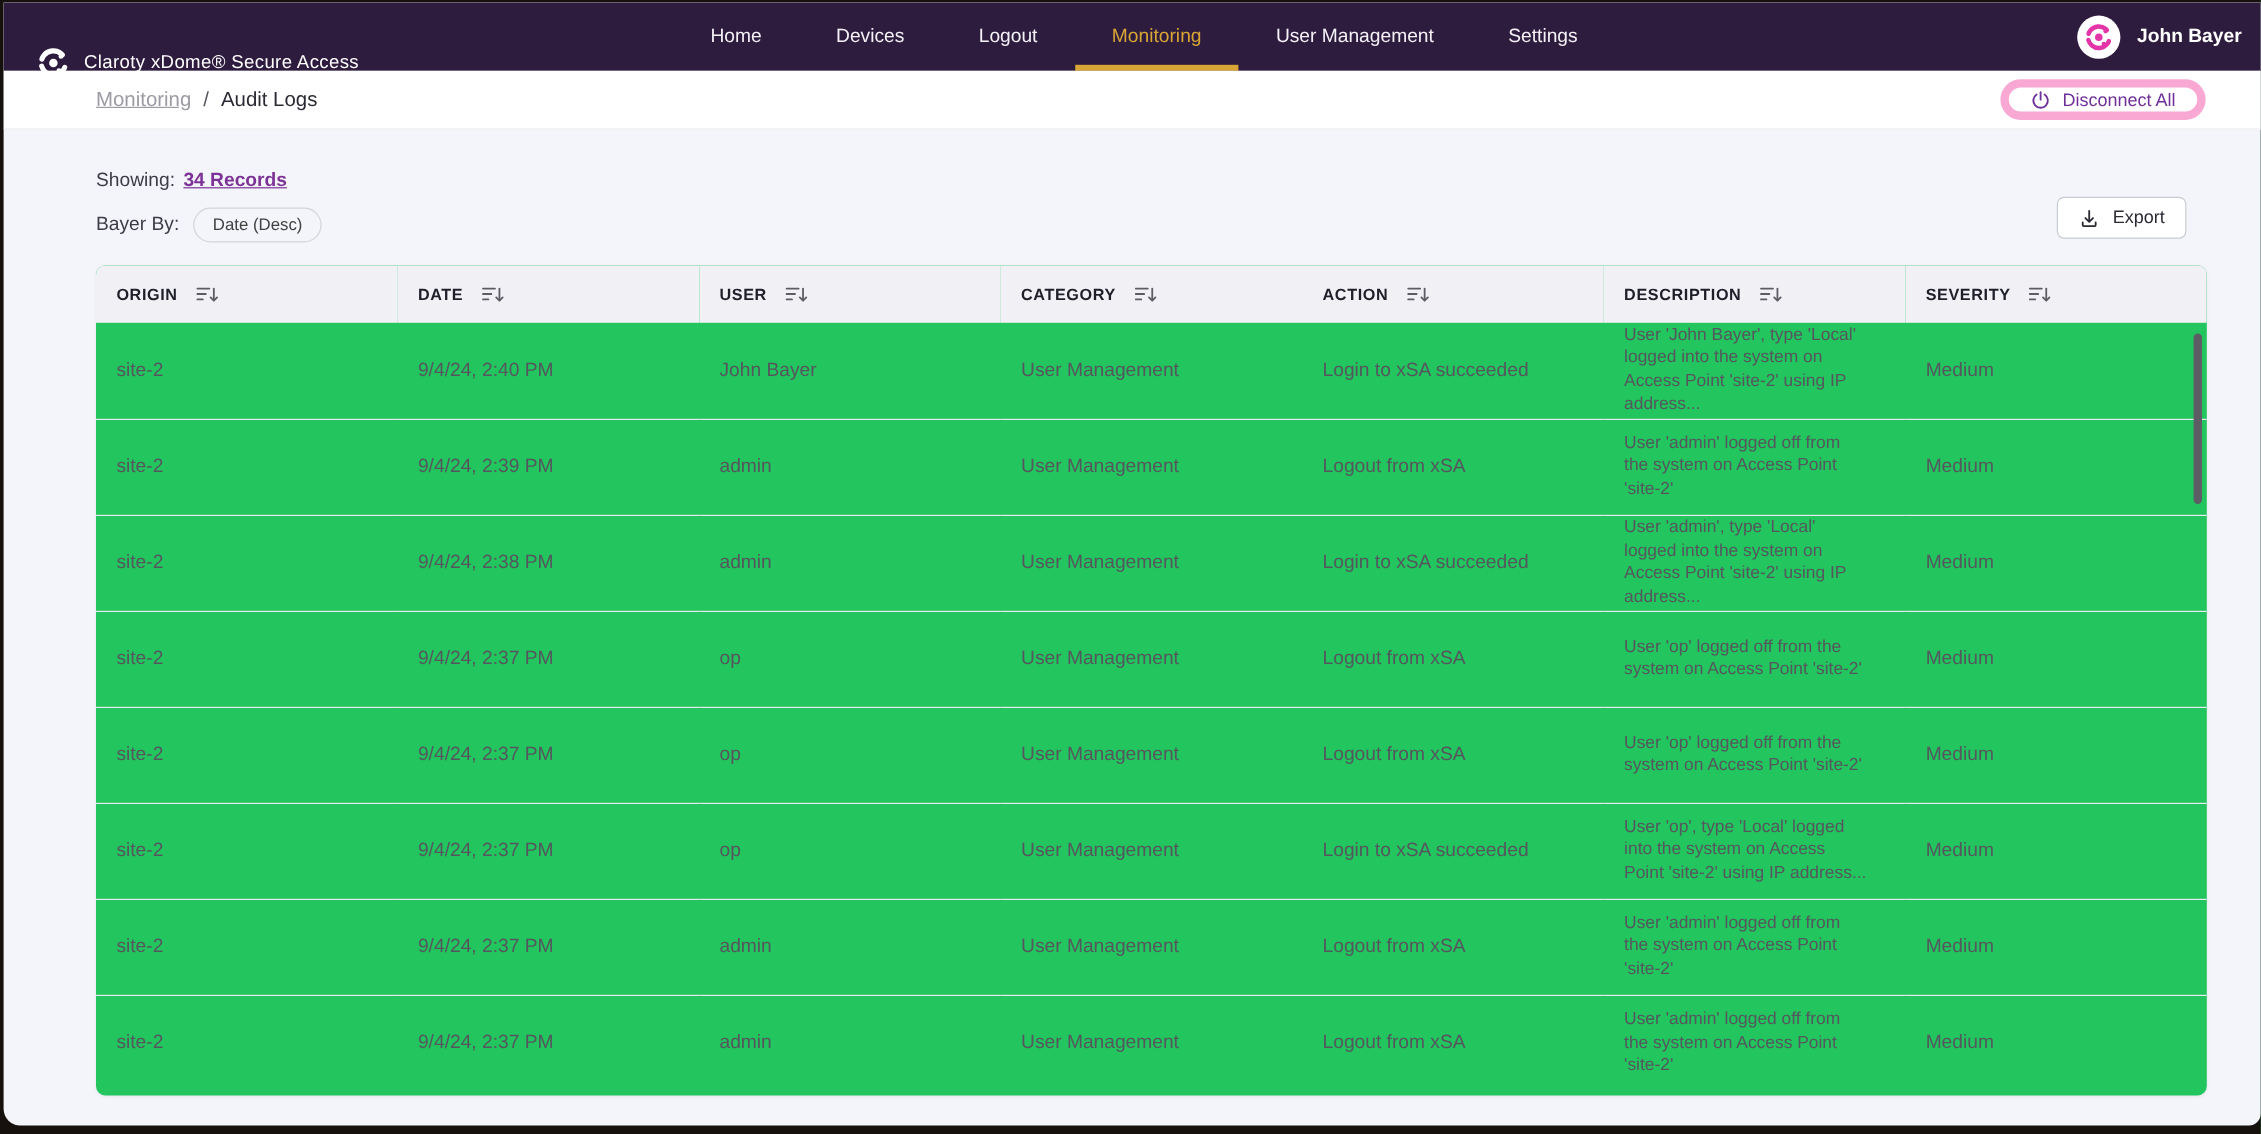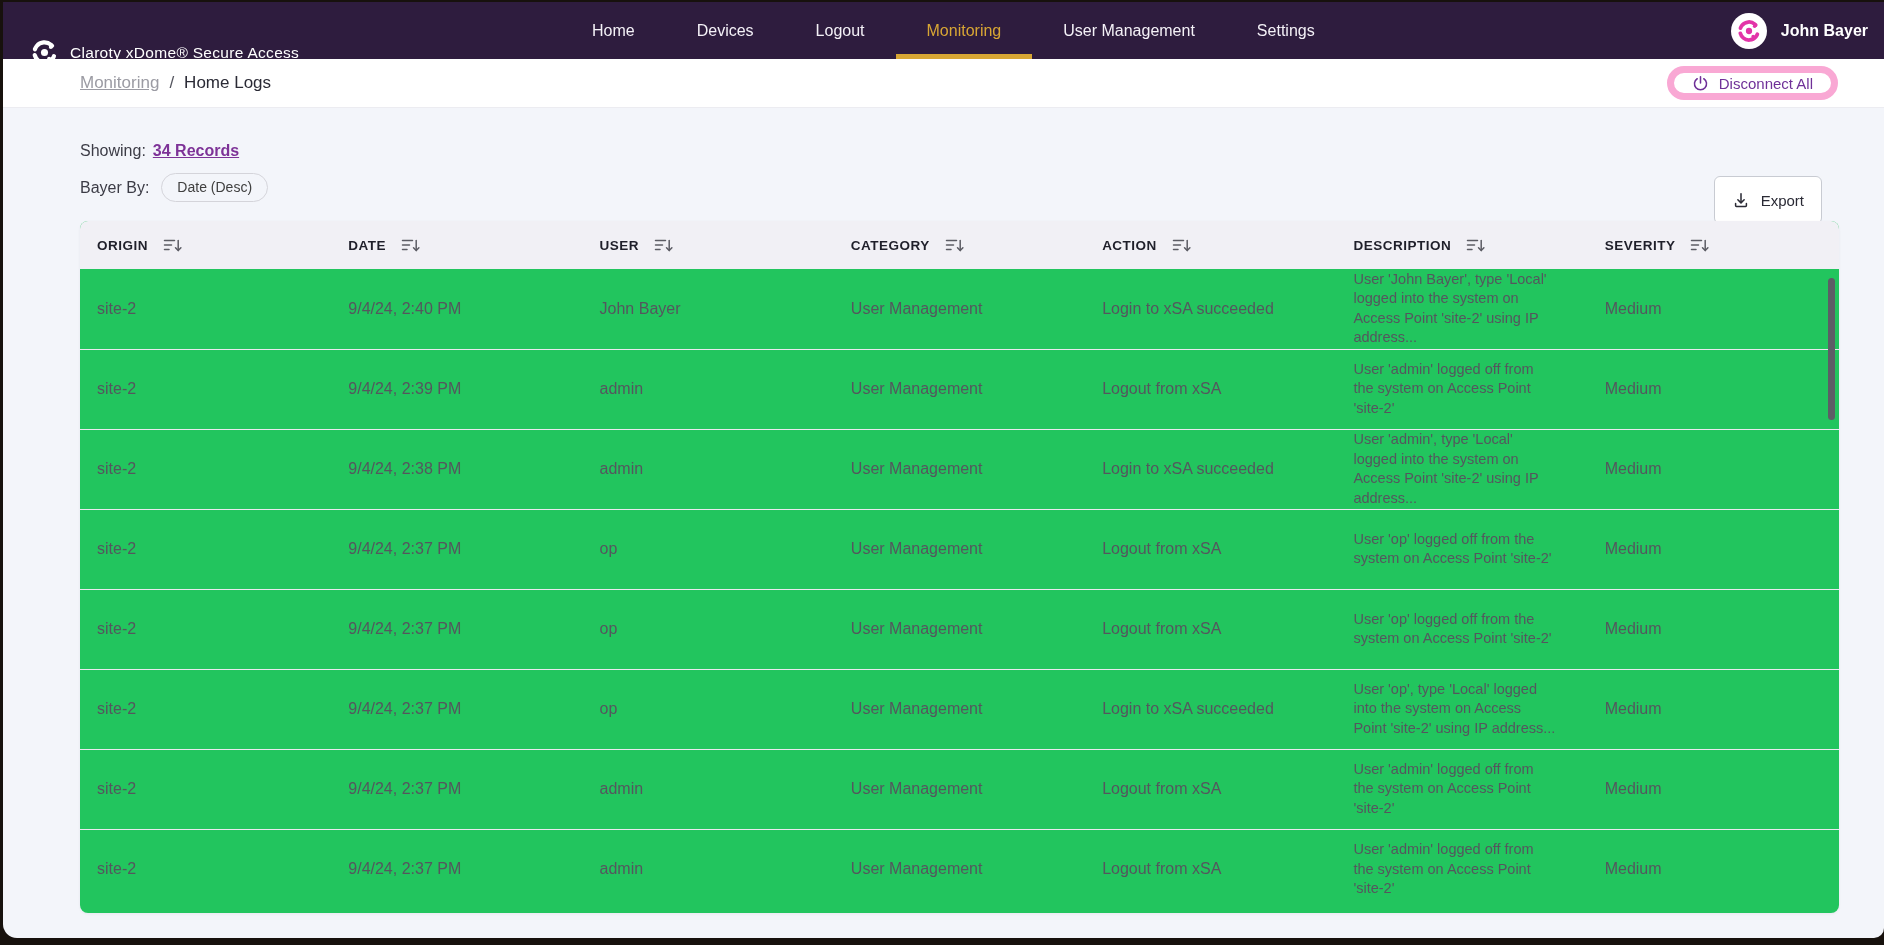--- a/index.html
+++ b/index.html
@@ -35,21 +35,21 @@
                     border-radius:17px; color:#6f3098; font-size:15px; display:flex; align-items:center; gap:10px; cursor:pointer; }
   .disconnect-btn svg { width:17px; height:17px; }
 
   
   .content { position:relative; padding:0 48px 0 77px; }
   .showing-row { padding-top:34px; font-size:16px; color:#3c3c46; }
   .records { color:#7d3297; font-weight:bold; margin-left:7px;text-decoration:underline; }
   .sorted-row { margin-top:13px; display:flex; align-items:center; gap:12px; font-size:16px; color:#3c3c46; }
   .chip { border:1px solid #d4d4da; border-radius:15px; padding:5px 15px 6px; font-size:14px;
           color:#404040; background:transparent; cursor:pointer; }
-  .export-btn { position:absolute; right:62px; top:68px; height:48px; padding:0 17px; background:#ffffff;
+  .export-btn { position:absolute; right:62px; top:56px; height:35px; padding:0 17px; background:#ffffff;
                 border:1px solid #c8cbd2; border-radius:6px; color:#2a2a35; font-size:15px;
                 display:flex; align-items:center; gap:11px; cursor:pointer; }
   .export-btn svg { width:18px; height:18px; color:#2a2a35; }
 
   
   .card { margin-top:19px; width:1759px; height:692px; background:#22c55e; border-radius:8px;
           overflow:hidden; position:relative; box-shadow:0 1px 3px rgba(40,40,70,.06); }
   table { width:100%; border-collapse:collapse; table-layout:fixed; }
   thead th { height:48px; background:#f1f0f5; text-align:left; padding:0 6px 0 17px; }
   .th-inner { display:flex; align-items:center; gap:15px; font-size:13.5px; font-weight:bold;
@@ -116,21 +116,21 @@
             <use href="#claroty-mark"></use>
           </svg>
       </span>
       <span class="username">John Bayer</span>
     </div>
   </div>
 
   <div class="breadbar">
     <span class="crumb-link">Monitoring</span>
     <span class="crumb-sep">/</span>
-    <span class="crumb-cur">Home Logs</span>
+    <span class="crumb-cur">Audit Logs</span>
     <button class="disconnect-btn">
       <svg viewBox="0 0 20 20" fill="none" stroke="currentColor" stroke-width="1.8" stroke-linecap="round">
         <path d="M10 2.2v7.3"></path>
         <path d="M6.1 4.4a7.1 7.1 0 1 0 7.8 0"></path>
       </svg>
       <span>Disconnect All</span>
     </button>
   </div>
 
   <div class="content">

